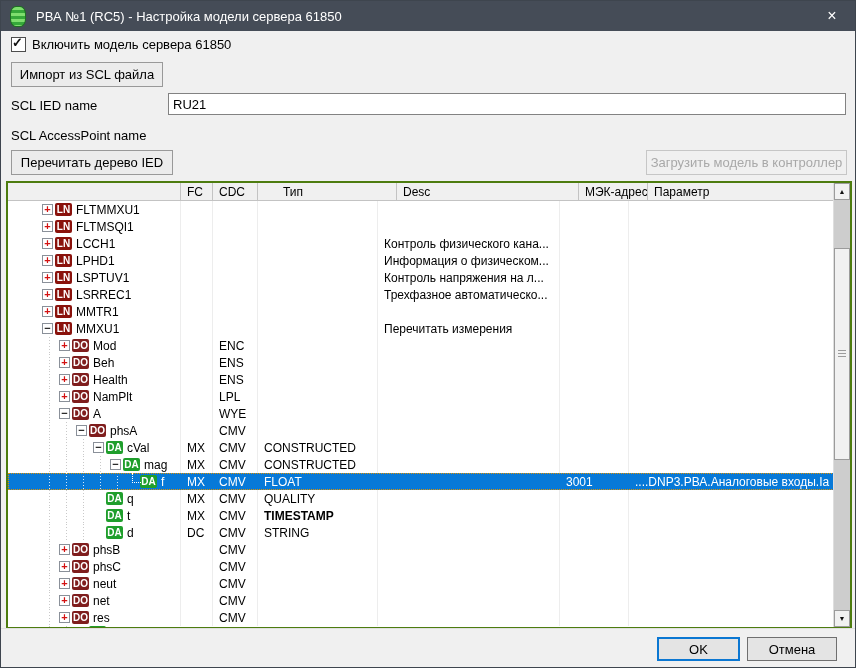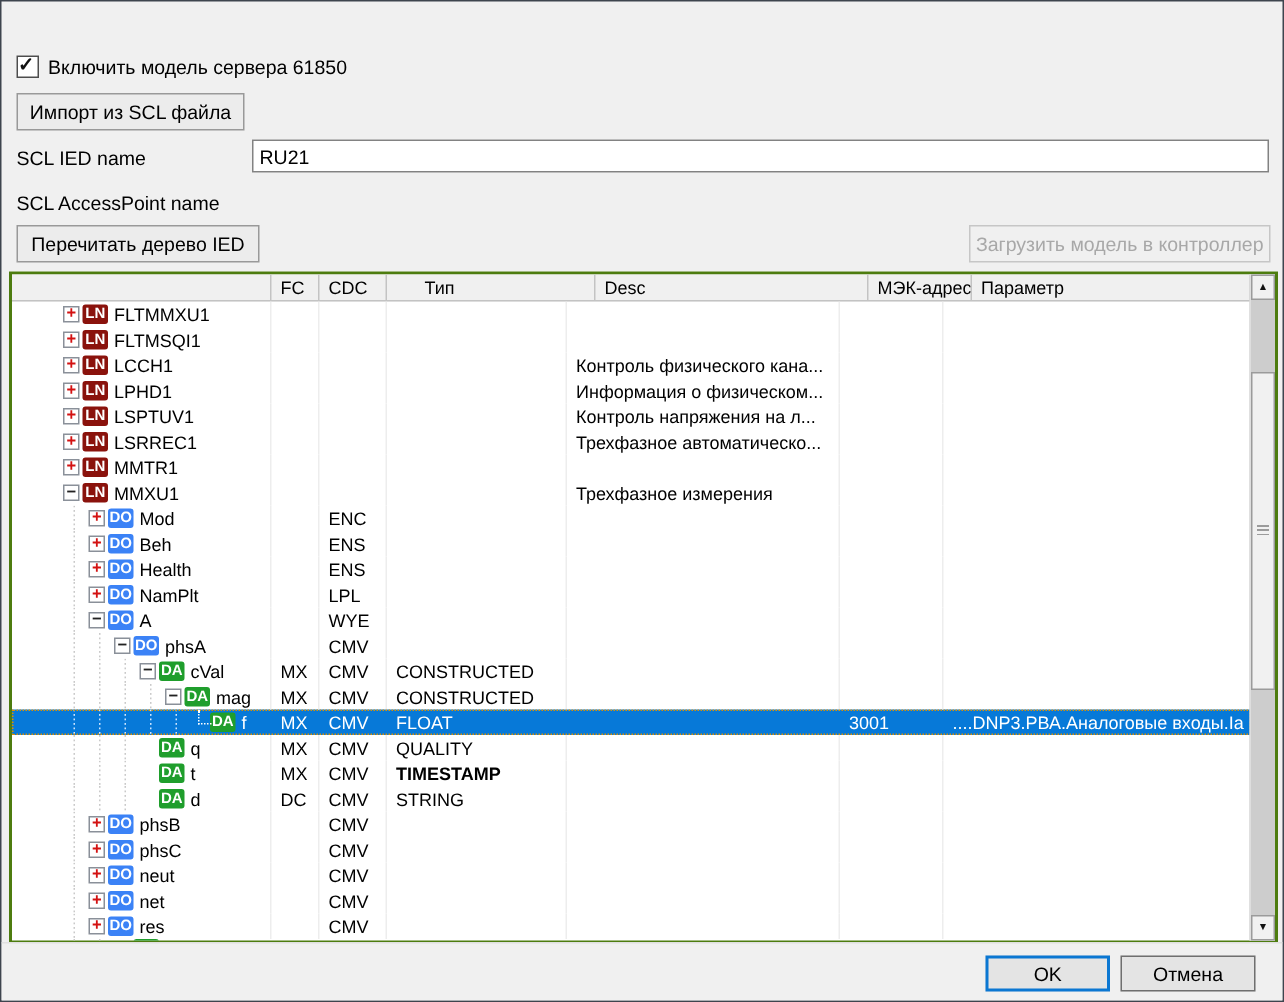--- a/index.html
+++ b/index.html
@@ -38,21 +38,21 @@
   .cell.tree{padding-left:33px;}
   .ind{display:inline-block;width:17px;height:17px;flex:none;background-image:linear-gradient(to bottom,#c9c9c9 1px,transparent 1px);
     background-size:1px 3px;background-repeat:repeat-y;background-position:8px 0;}
   .slot{width:14px;height:17px;flex:none;position:relative;}
   .box{position:absolute;left:1px;top:3px;width:11px;height:11px;border:1px solid #8a9099;background:#fff;box-sizing:border-box;
     font-size:11px;line-height:8px;text-align:center;font-weight:bold;cursor:pointer;}
   .box.plus{color:#d31212;} .box.minus{color:#222;}
   .elbow{position:absolute;left:6px;top:0;width:8px;height:9px;border-left:1px dotted #fff;border-bottom:1px dotted #fff;}
   .badge{flex:none;height:13px;min-width:15px;padding:0 1px;margin-right:4px;border-radius:2px;color:#fff;
     font-size:10px;font-weight:bold;display:flex;align-items:center;justify-content:center;}
-  .badge.LN{background:#8a120c;} .badge.DO{background:#3b82f6;} .badge.DA{background:#1f9e2c;}
+  .badge.LN{background:#8a120c;} .badge.DO{background:#7f1d1d;} .badge.DA{background:#1f9e2c;}
   .lbl{font-size:12px;}
   .row.selected{background:#0779d8;color:#fff;outline:1px dotted #de9100;outline-offset:-1px;}
   .row.selected .cell{border-right-color:transparent;}
   .row.selected .ind{background-image:linear-gradient(to bottom,#cfe6ff 1px,transparent 1px);}
   .row.partial{height:4px;overflow:hidden;align-items:flex-start;}
   .row.partial .cell{height:4px;align-items:flex-start;border-right-color:transparent;}
   
   .vscroll{position:absolute;top:0;right:0;bottom:0;width:16px;background:#cdcdcd;border-left:1px solid #dedede;box-sizing:content-box;}
   .sbtn{position:absolute;left:0;width:16px;height:17px;background:#f1f1f1;border:1px solid #9b9b9b;box-sizing:border-box;
     font-size:7px;display:flex;align-items:center;justify-content:center;color:#111;cursor:pointer;}
@@ -65,20 +65,25 @@
   .fbtn{position:absolute;top:8px;height:24px;background:#e4e4e4;font-size:13px;display:flex;align-items:center;
     justify-content:center;box-sizing:border-box;cursor:pointer;color:#000;}
   #ok-btn{left:656px;width:83px;border:2px solid #0b77d2;}
   #cancel-btn{left:746px;width:90px;border:1px solid #6f6f6f;}
 </style>
 </head>
 <body>
 
 <div class="window">
 
+  <div class="titlebar">
+    <div class="app-icon"></div>
+    <div class="title">РВА №1 (RC5) - Настройка модели сервера 61850</div>
+    <div class="close">×</div>
+  </div>
 
   <div class="checkbox-row">
     <span class="cb checked" id="enable-cb"></span>
     <span>Включить модель сервера 61850</span>
   </div>
 
   <div class="btn" id="import-btn">Импорт из SCL файла</div>
 
   <div class="fieldlabel" id="lbl-ied">SCL IED name</div>
   <input class="txt" id="ied-input" value="RU21" style="">
@@ -208,21 +213,21 @@
           <div class="cell tree" style="width: 173px; flex: 0 0 auto;">
             <span class="slot">
               <span class="box minus">−</span>
             </span>
             <span class="badge LN">LN</span>
             <span class="lbl">MMXU1</span>
           </div>
           <div class="cell fc" style="width: 32px; flex: 0 0 auto;"></div>
           <div class="cell cdc" style="width: 45px; flex: 0 0 auto;"></div>
           <div class="cell type" style="width: 120px; flex: 0 0 auto;"></div>
-          <div class="cell desc" style="width: 182px; flex: 0 0 auto;">Трехфазное измерения</div>
+          <div class="cell desc" style="width: 182px; flex: 0 0 auto;">Перечитать измерения</div>
           <div class="cell iec" style="width: 69px; flex: 0 0 auto;"></div>
           <div class="cell param" style="flex: 1 1 0%;"></div>
         </div>
         <div class="row">
           <div class="cell tree" style="width: 173px; flex: 0 0 auto;">
             <span class="ind"></span>
             <span class="slot">
               <span class="box plus">+</span>
             </span>
             <span class="badge DO">DO</span>

